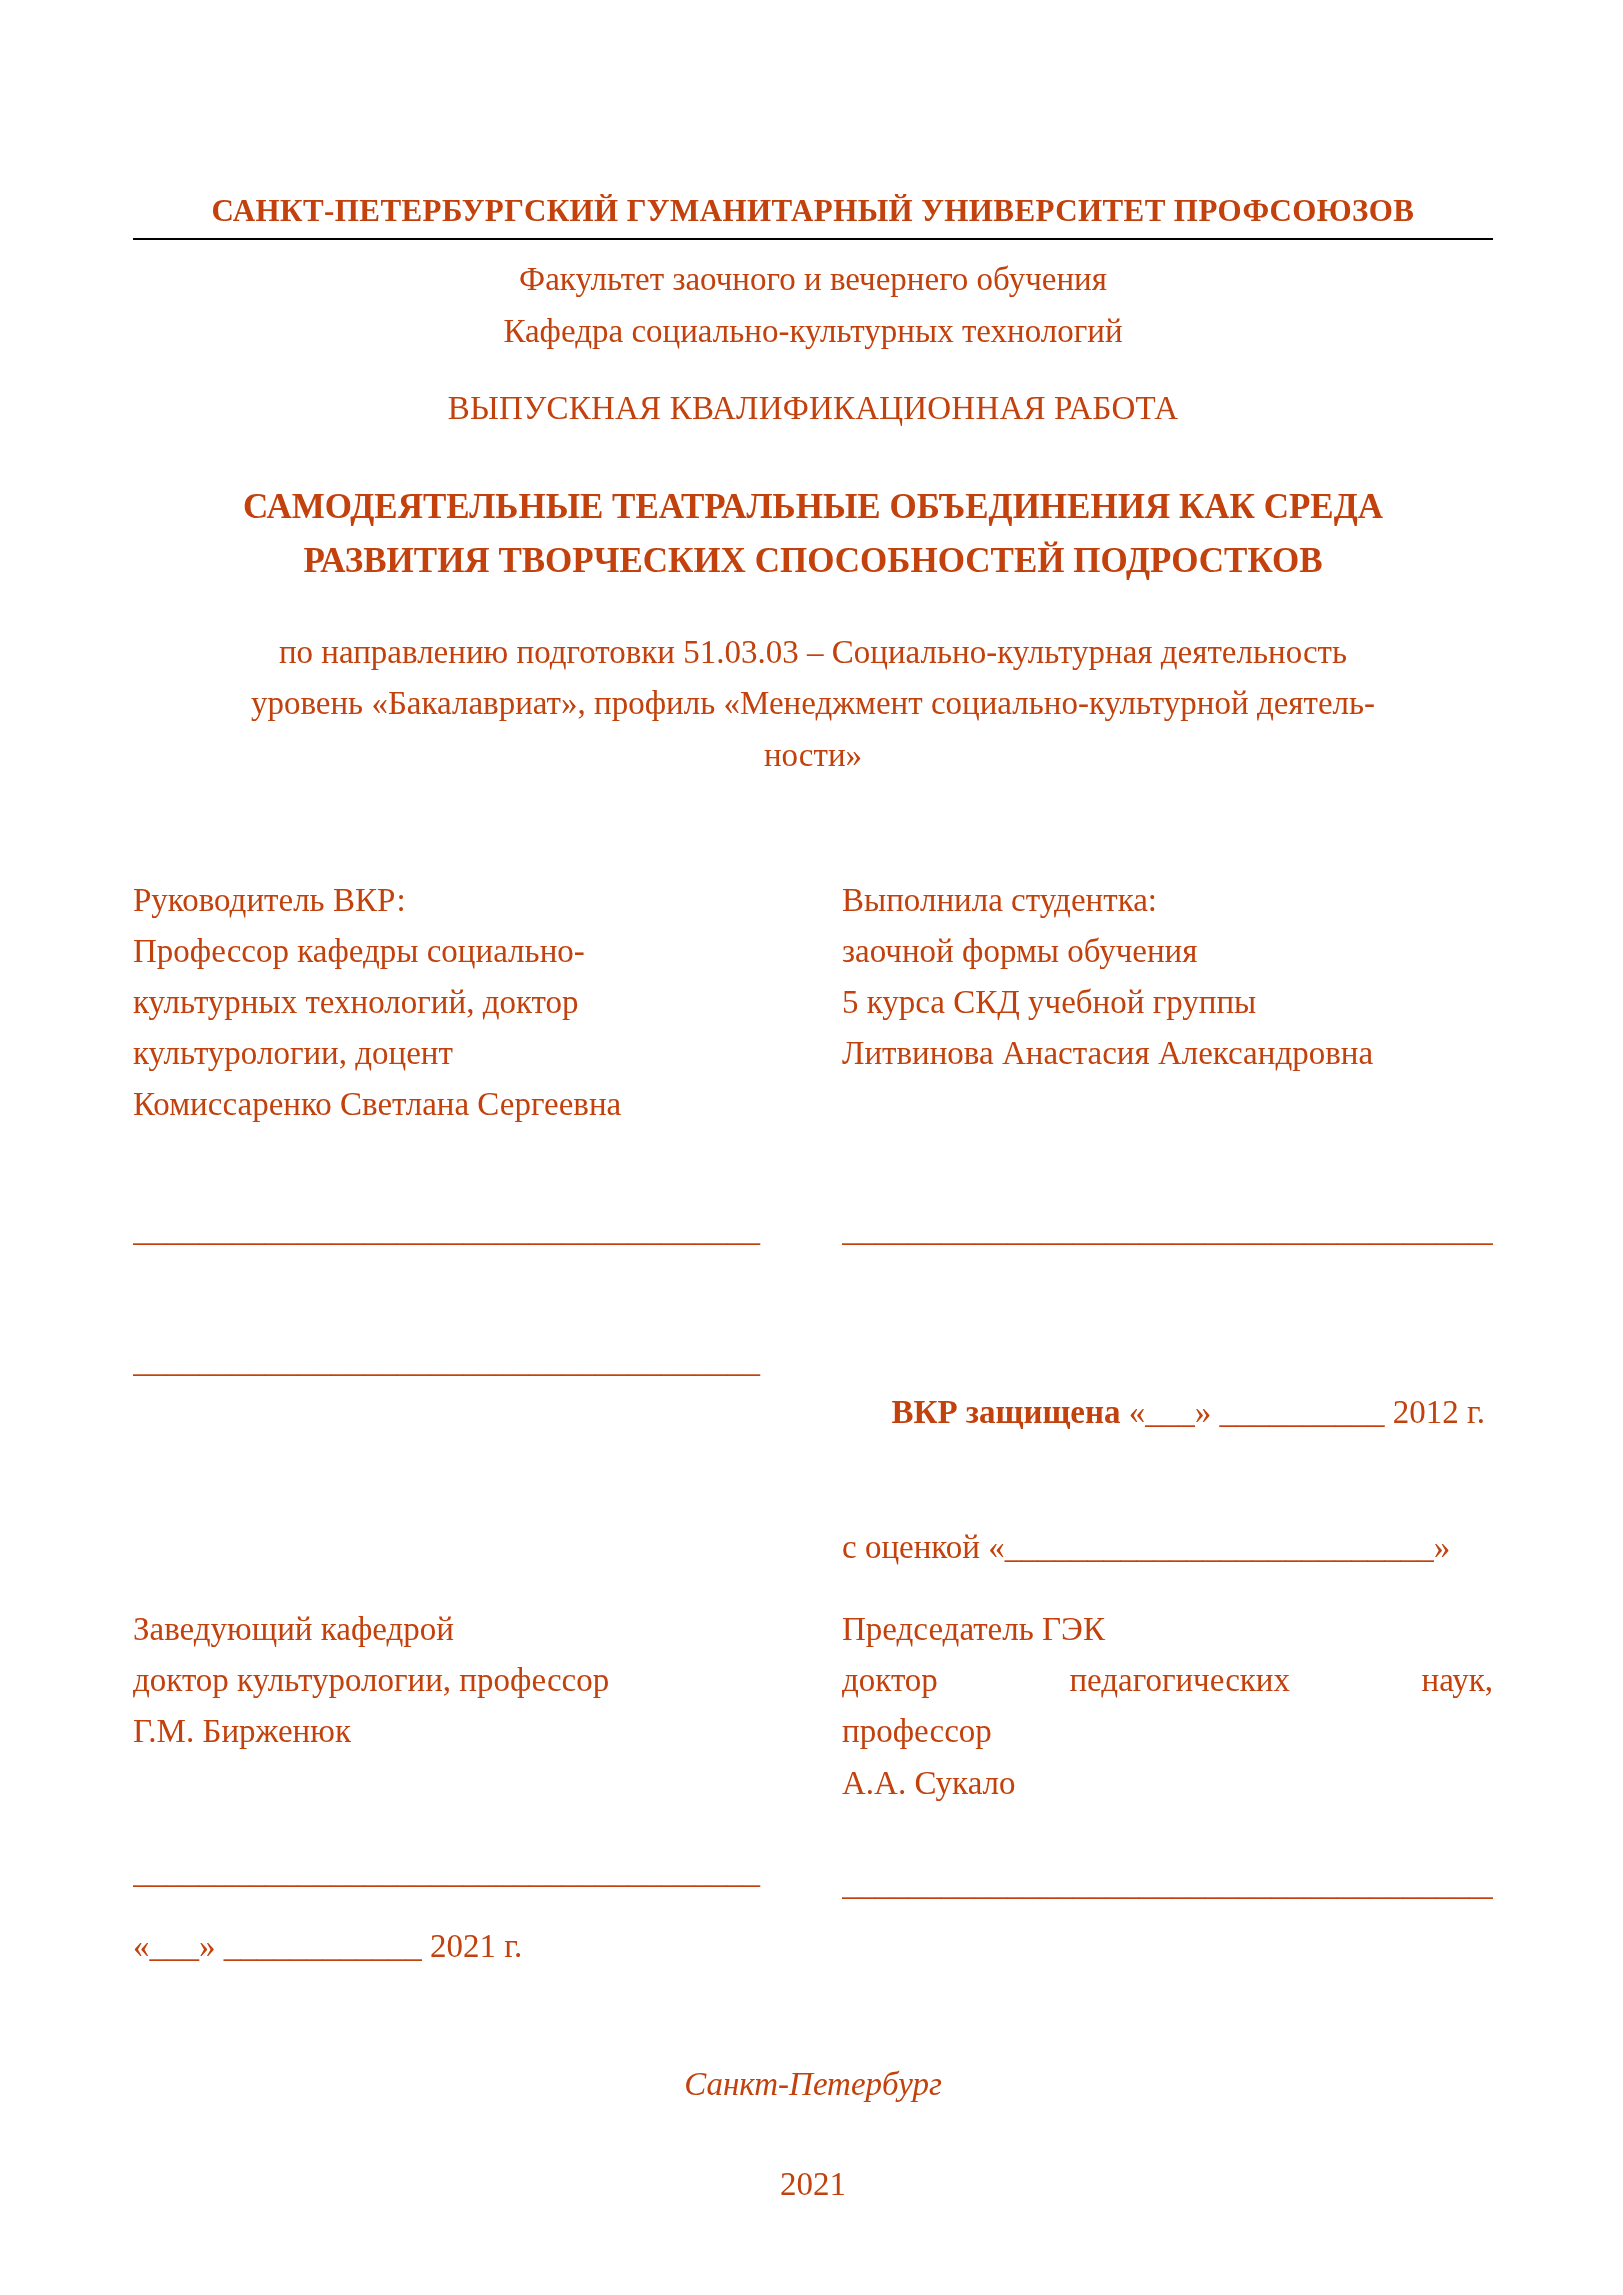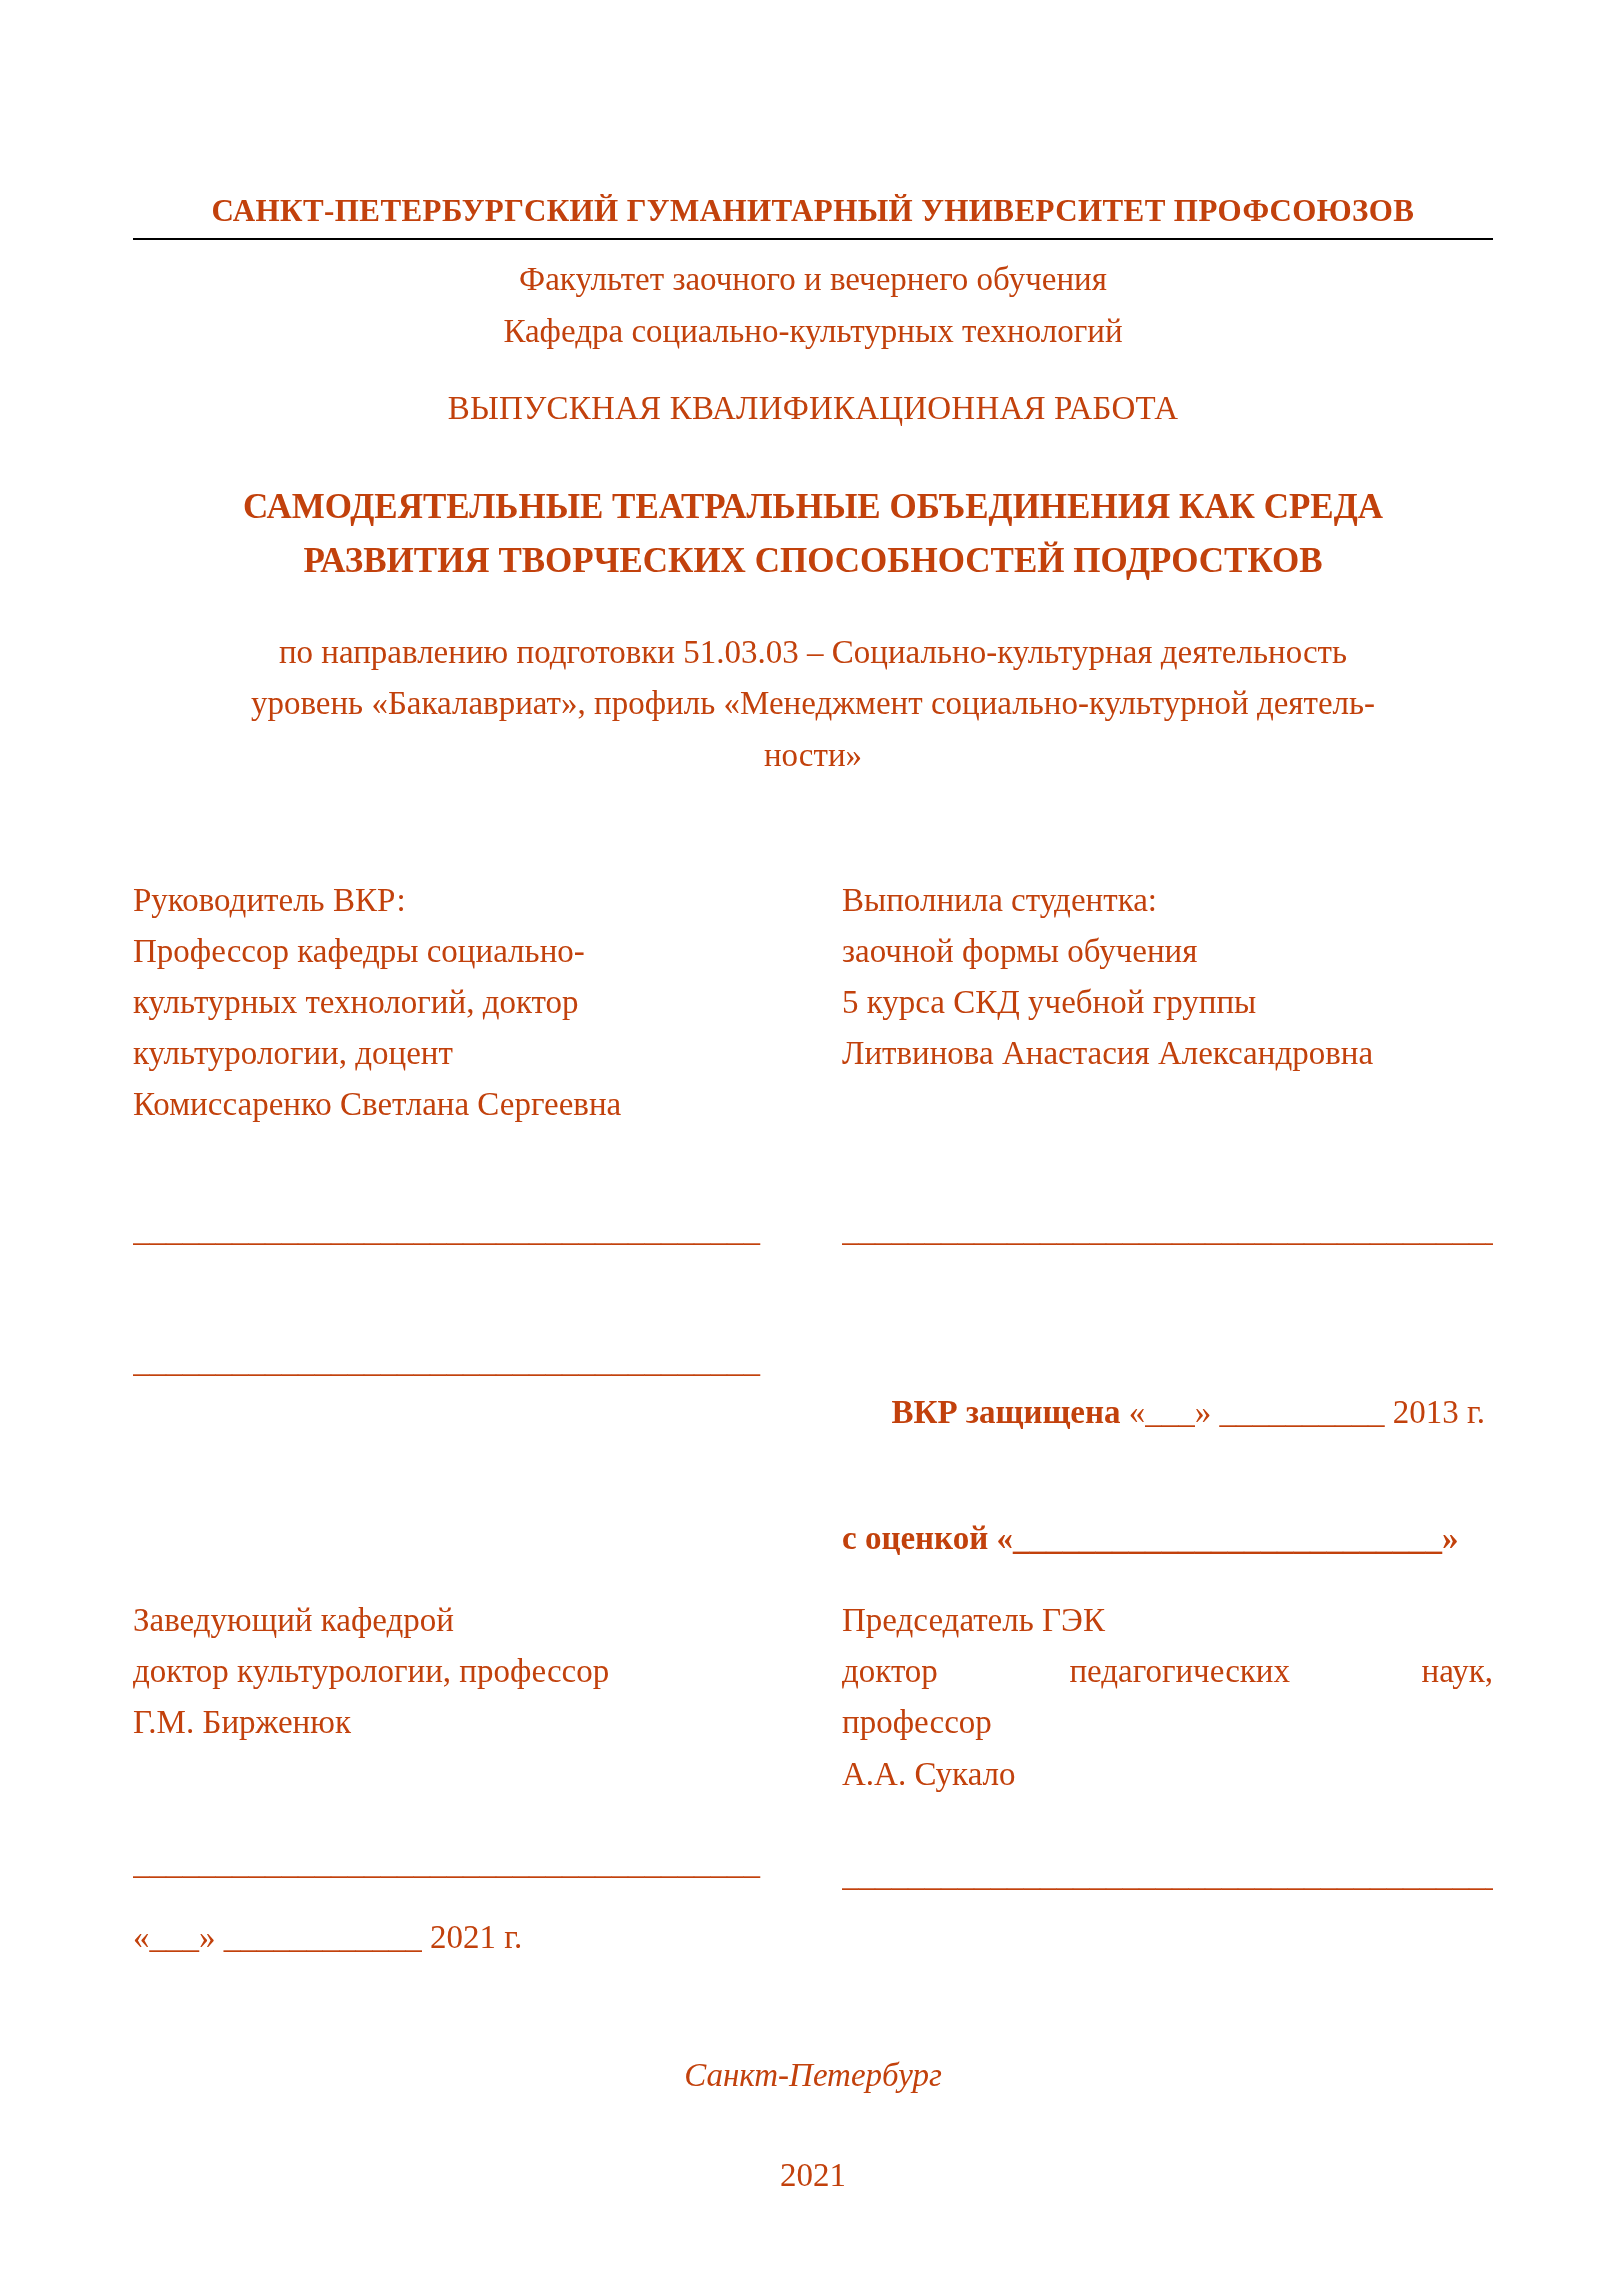--- a/index.html
+++ b/index.html
@@ -49,21 +49,21 @@
   }
   .columns {
     display: grid;
     grid-template-columns: 1fr 1fr;
     column-gap: 58px;
   }
   .line { line-height: 1.55; }
   .row-people { margin-top: 94px; }
   .row-sign1 { margin-top: 75px; }
   .row-sign2 { margin-top: 79px; }
-  .row-grade { margin-top: 24px; font-weight: bold; }
+  .row-grade { margin-top: 33px; }
   .row-officials { margin-top: 31px; }
   .row-sign3 { margin-top: 38px; }
   .sig {
     line-height: 1.55;
     white-space: nowrap;
     overflow: hidden;
   }
   .sig-lower { position: relative; top: 12.6px; }
   .defense { line-height: 1.55; white-space: pre-wrap; }
   .defense .b { font-weight: bold; }
@@ -117,21 +117,21 @@
   </div>
 
   <div class="columns row-sign1">
     <div class="sig">______________________________________</div>
     <div class="sig">________________________________________</div>
   </div>
 
   <div class="columns row-sign2">
     <div class="sig">______________________________________</div>
     <div class="defense">
-      <span class="b">ВКР защищена</span><span> «___» __________ 2013 г.</span>
+      <span class="b">ВКР защищена</span><span> «___» __________ 2012 г.</span>
     </div>
   </div>
 
   <div class="columns row-grade">
     <div></div>
     <div class="line">с оценкой «__________________________»</div>
   </div>
 
   <div class="columns row-officials">
     <div>

